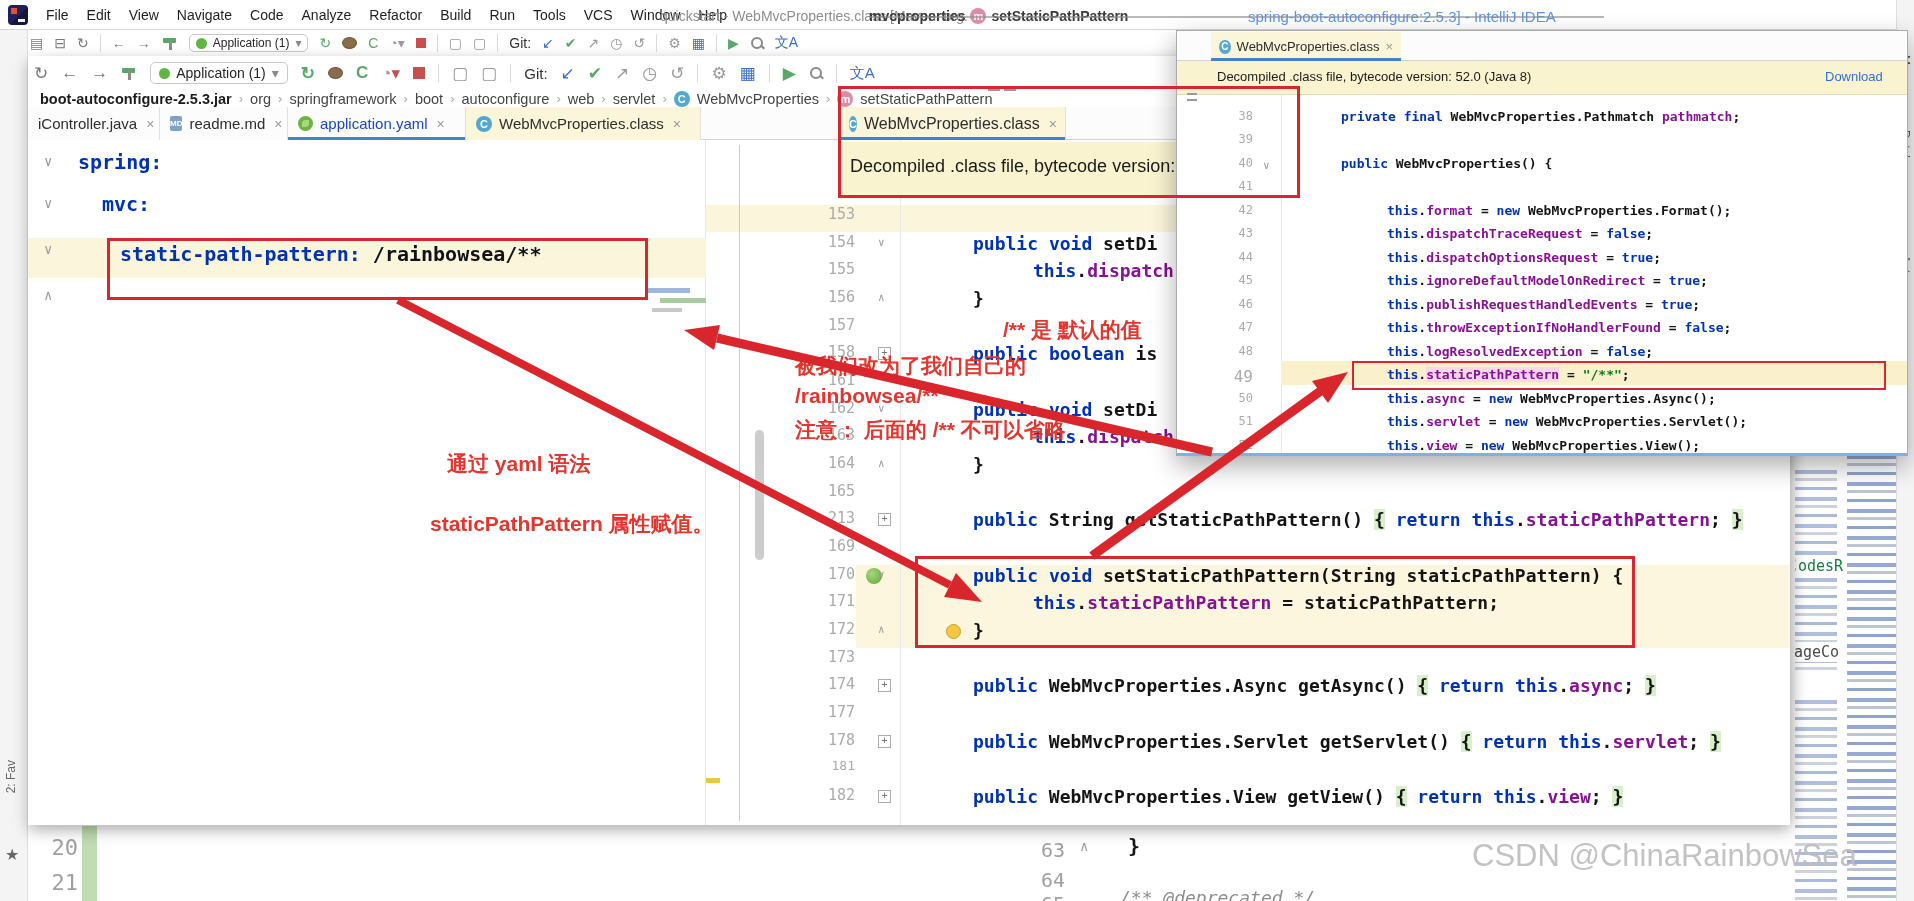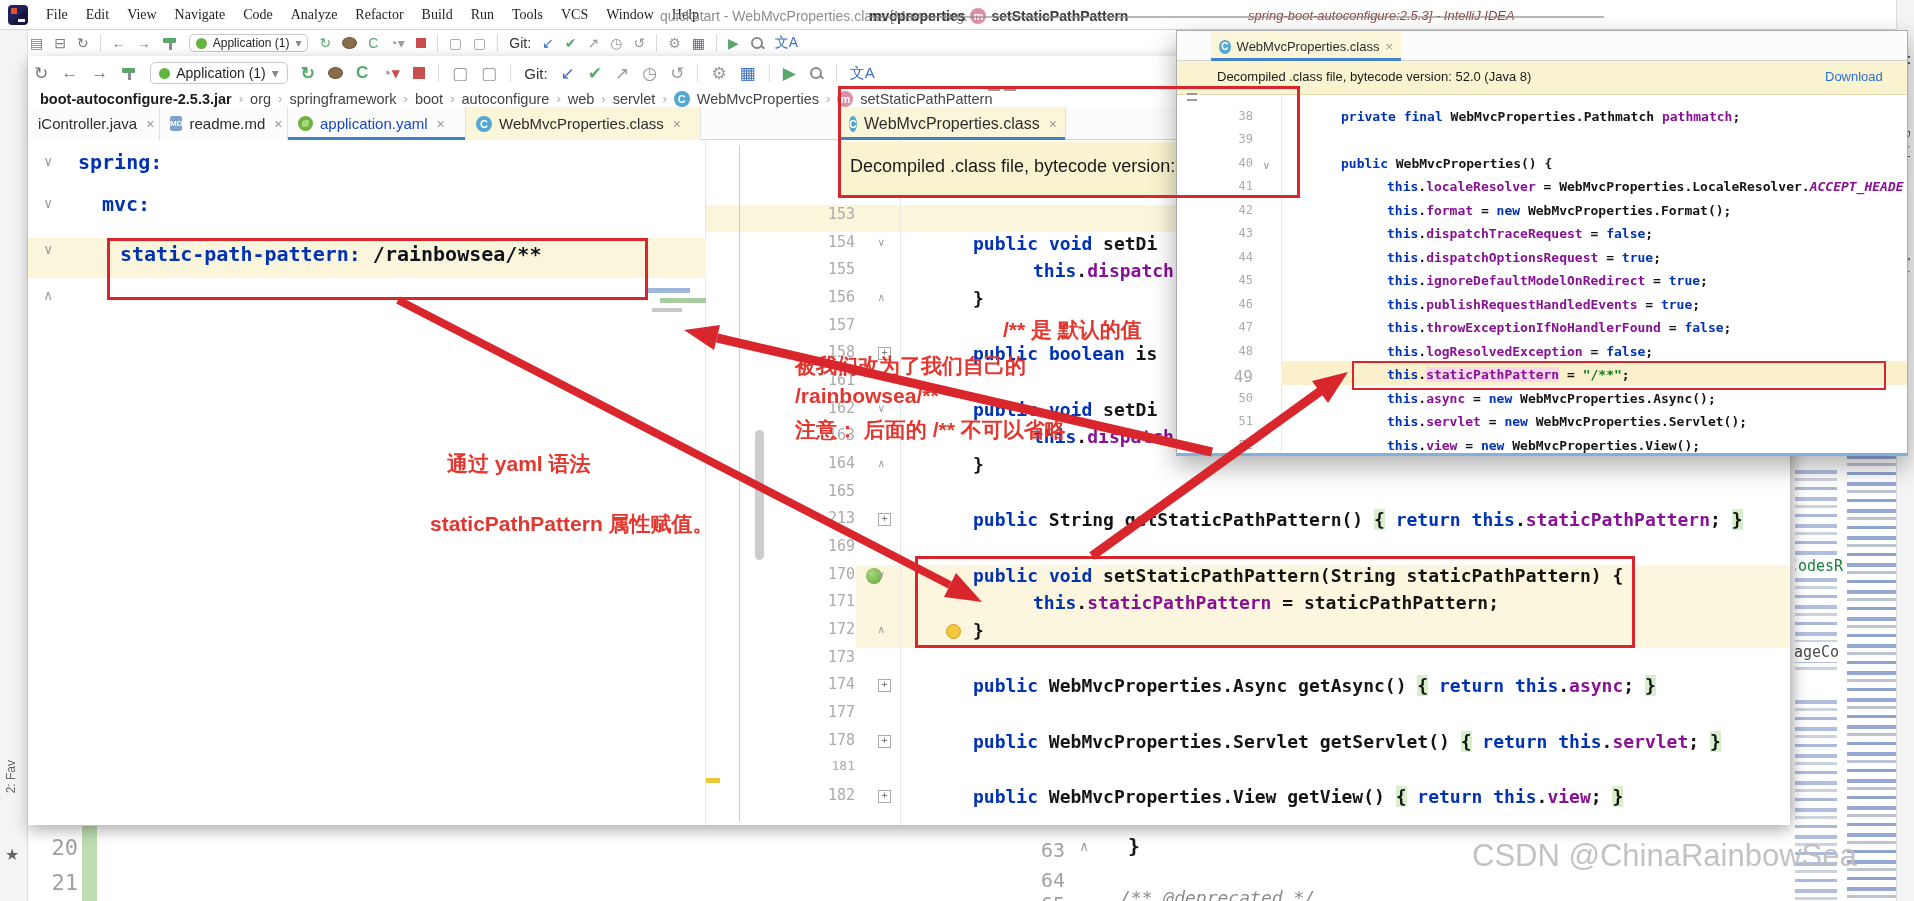--- a/index.html
+++ b/index.html
@@ -6,41 +6,41 @@
   #stage{position:relative;width:1914px;height:901px;background:#fff;overflow:hidden;
          font-family:"Liberation Sans",sans-serif;}
   .abs{position:absolute;}
   
   #menubar{left:0;top:0;width:1914px;height:30px;background:#fff;border-bottom:1px solid #D6D6D6;
            display:flex;align-items:center;gap:18px;padding-left:8px;box-sizing:border-box;font-size:14px;color:#1f1f1f;}
   .logo{width:20px;height:20px;border-radius:4px;background:
         linear-gradient(135deg,#20215c 0 55%,#16163a 55% 100%);position:relative;flex:0 0 auto;}
   .logo:before{content:"";position:absolute;left:3px;top:3px;width:6px;height:6px;background:#e3512e;}
   .logo:after{content:"";position:absolute;right:3px;bottom:3px;width:7px;height:3px;background:#f0f0f0;}
-  .menu-item{cursor:default;font-family:Liberation Serif, serif;}
+  .menu-item{cursor:default;}
   #toolbar1{left:30px;top:30px;width:1150px;height:26px;display:flex;align-items:center;gap:11px;
             font-size:14px;color:#7a7a7a;}
   #toolbar2{left:34px;top:57px;width:1120px;height:32px;display:flex;align-items:center;gap:13px;
             font-size:17px;color:#777;}
   .tb-sep{width:1px;height:18px;background:#DADADA;}
   .combo{display:flex;align-items:center;gap:6px;border:1px solid #C8C8C8;border-radius:5px;
          background:#fff;padding:2px 8px;font-size:14px;color:#262626;}
   .dot-green{width:11px;height:11px;border-radius:50%;background:#62B543;display:inline-block;}
   .glyph-green{color:#59A869;} .glyph-blue{color:#3B6EC6;} .glyph-gray{color:#9a9a9a;}
   .stop-sq{width:12px;height:12px;background:#C94F4F;display:inline-block;}
   .bug{width:13px;height:10px;border-radius:50%;background:#8a6c4a;display:inline-block;border:1px solid #6d543a;}
   .hammer{position:relative;width:16px;height:14px;display:inline-block;}
   .hammer:before{content:"";position:absolute;left:1px;top:2px;width:13px;height:5px;background:#59A869;border-radius:1px;}
   .hammer:after{content:"";position:absolute;left:7px;top:5px;width:3px;height:9px;background:#8b8b8b;}
   .mag{position:relative;width:14px;height:14px;display:inline-block;}
   .mag:before{content:"";position:absolute;left:1px;top:1px;width:8px;height:8px;border:2px solid #8a8a8a;border-radius:50%;}
   .mag:after{content:"";position:absolute;left:10px;top:10px;width:5px;height:2px;background:#8a8a8a;transform:rotate(45deg);}
   #title-main{left:660px;top:8px;font-size:14px;color:#8E8E8E;white-space:nowrap;}
   #title-struck{left:869px;top:8px;font-size:14px;color:#3a3a3a;font-weight:bold;white-space:nowrap;display:flex;gap:5px;align-items:center;}
-  #title-ghost{left:1248px;top:8px;font-size:13px;color:#7f1d1d;opacity:.85;white-space:nowrap;font-style:italic;}
+  #title-ghost{left:1248px;top:8px;font-size:15px;color:#3b82f6;opacity:.85;white-space:nowrap;}
   #strike-line{left:869px;top:16px;width:735px;height:2px;background:#8A8A8A;opacity:.6;}
   
   #breadcrumb{left:40px;top:90px;height:17px;display:flex;align-items:center;gap:7px;font-size:14.5px;color:#444;}
   .bc-sep{color:#AAA;font-size:13px;}
   .ic-circle{width:16px;height:16px;border-radius:50%;color:#fff;font-size:11px;line-height:16px;
              text-align:center;display:inline-block;font-weight:bold;}
   .ic-class{background:#53A8D2;} .ic-method{background:#DE8CA5;}
   
   #tabrow{left:28px;top:107px;width:1762px;height:33px;background:#FCFCFC;border-bottom:1px solid #D4D4D4;box-sizing:border-box;}
   .tab{position:absolute;top:0;height:33px;display:flex;align-items:center;gap:7px;padding:0 10px;
@@ -352,21 +352,20 @@
     <div class="abs" style="left:104px;top:64px;width:1px;height:358px;background:#E8E8E8;"></div>
     <div class="abs" style="left:104px;top:330px;width:626px;height:24px;background:#FAF1CC;"></div>
     <div class="abs" style="left:10px;top:62px;width:10px;height:2px;background:#9a9a9a;"></div>
     <div class="abs" style="left:10px;top:68px;width:10px;height:2px;background:#9a9a9a;"></div>
   <div class="ln" style="left: 36px; top: 78px; width: 40px; font-size: 12px;">38</div>
       <div class="cl" style="left: 164px; top: 78px; font-size: 13px;"><span class="sg-k">private</span><span class="sg-d"> </span><span class="sg-k">final</span><span class="sg-d"> WebMvcProperties.Pathmatch </span><span class="sg-f">pathmatch</span><span class="sg-d">;</span></div>
       <div class="ln" style="left: 36px; top: 101px; width: 40px; font-size: 12px;">39</div>
       <div class="ln" style="left: 36px; top: 125px; width: 40px; font-size: 12px;">40</div>
       <div class="cl" style="left: 164px; top: 125px; font-size: 13px;"><span class="sg-k">public</span><span class="sg-d"> WebMvcProperties() {</span></div>
       <div class="ln" style="left: 36px; top: 148px; width: 40px; font-size: 12px;">41</div>
-      <div class="cl" style="left: 210px; top: 148px; font-size: 13px;"><span class="sg-k">this</span><span class="sg-d">.</span><span class="sg-f">localeResolver</span><span class="sg-d"> = WebMvcProperties.LocaleResolver.</span><span class="sg-cn">ACCEPT_HEADE</span></div>
       <div class="ln" style="left: 36px; top: 172px; width: 40px; font-size: 12px;">42</div>
       <div class="cl" style="left: 210px; top: 172px; font-size: 13px;"><span class="sg-k">this</span><span class="sg-d">.</span><span class="sg-f">format</span><span class="sg-d"> = </span><span class="sg-k">new</span><span class="sg-d"> WebMvcProperties.Format();</span></div>
       <div class="ln" style="left: 36px; top: 195px; width: 40px; font-size: 12px;">43</div>
       <div class="cl" style="left: 210px; top: 195px; font-size: 13px;"><span class="sg-k">this</span><span class="sg-d">.</span><span class="sg-f">dispatchTraceRequest</span><span class="sg-d"> = </span><span class="sg-k">false</span><span class="sg-d">;</span></div>
       <div class="ln" style="left: 36px; top: 219px; width: 40px; font-size: 12px;">44</div>
       <div class="cl" style="left: 210px; top: 219px; font-size: 13px;"><span class="sg-k">this</span><span class="sg-d">.</span><span class="sg-f">dispatchOptionsRequest</span><span class="sg-d"> = </span><span class="sg-k">true</span><span class="sg-d">;</span></div>
       <div class="ln" style="left: 36px; top: 242px; width: 40px; font-size: 12px;">45</div>
       <div class="cl" style="left: 210px; top: 242px; font-size: 13px;"><span class="sg-k">this</span><span class="sg-d">.</span><span class="sg-f">ignoreDefaultModelOnRedirect</span><span class="sg-d"> = </span><span class="sg-k">true</span><span class="sg-d">;</span></div>
       <div class="ln" style="left: 36px; top: 266px; width: 40px; font-size: 12px;">46</div>
       <div class="cl" style="left: 210px; top: 266px; font-size: 13px;"><span class="sg-k">this</span><span class="sg-d">.</span><span class="sg-f">publishRequestHandledEvents</span><span class="sg-d"> = </span><span class="sg-k">true</span><span class="sg-d">;</span></div>

